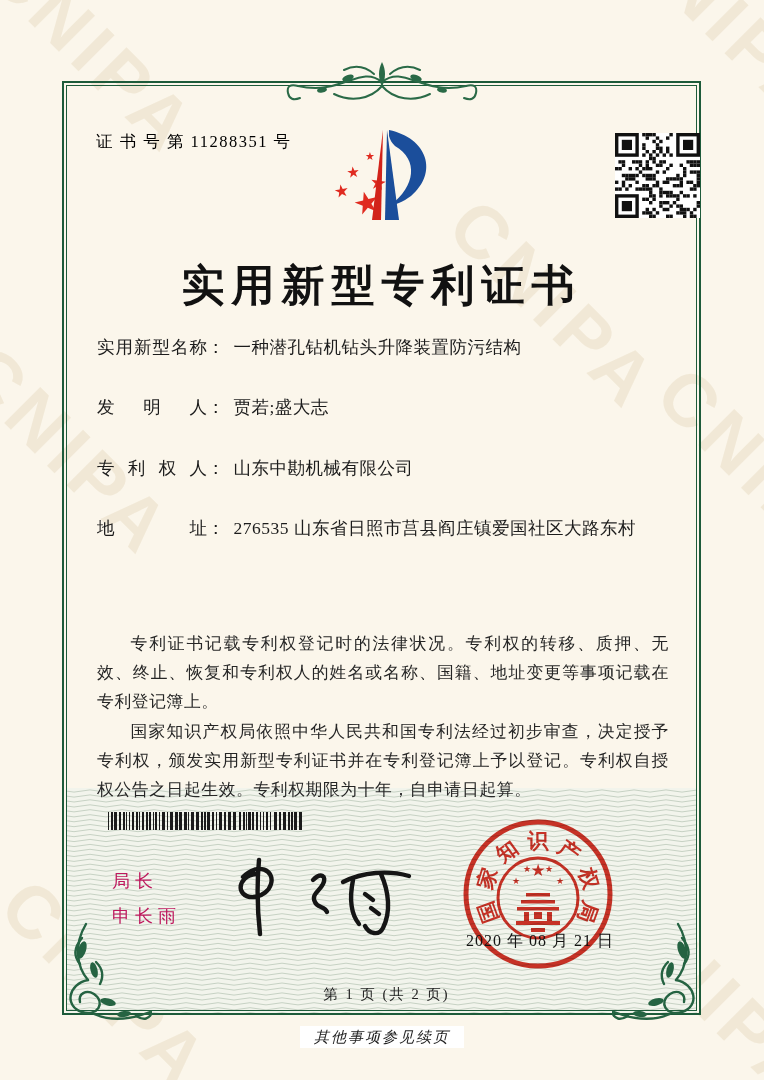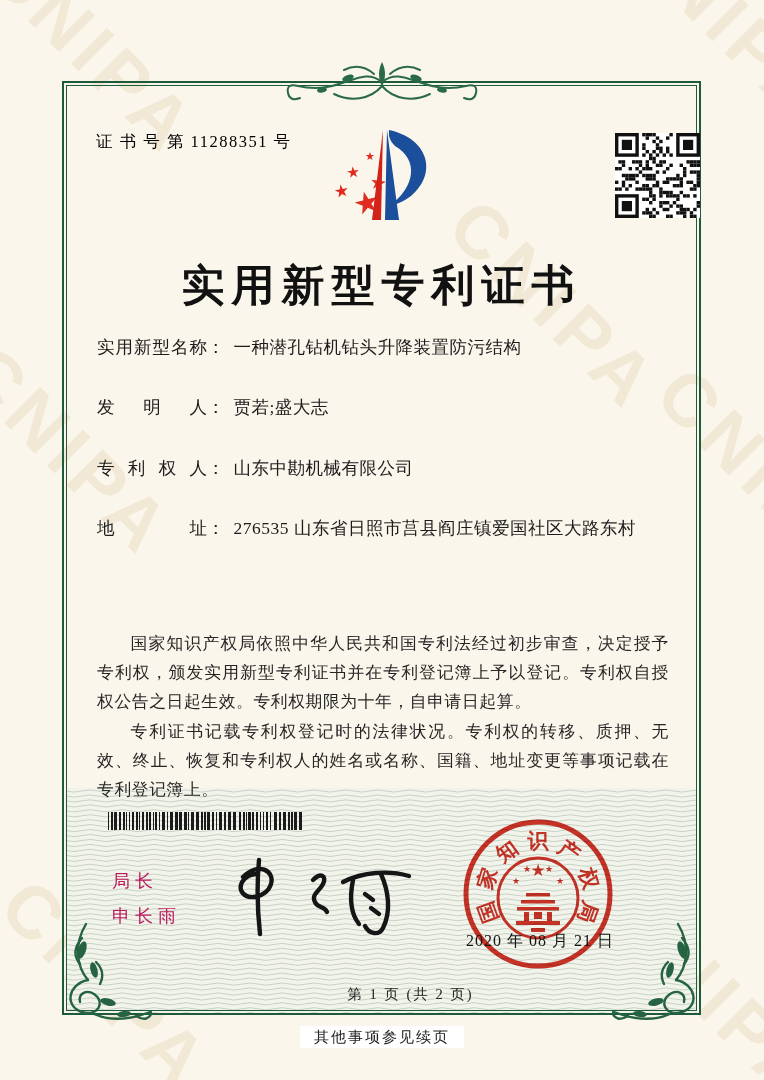--- a/index.html
+++ b/index.html
@@ -52,23 +52,23 @@
   
   #sealbox{position:absolute;left:458px;top:814px;width:160px;height:160px;z-index:5;
            mix-blend-mode:multiply;opacity:.94;}
   #sealbox svg{position:absolute;inset:0;}
   .seal-char{position:absolute;left:50%;top:50%;width:26px;height:26px;margin:-13px 0 0 -13px;
              text-align:center;font-size:21px;font-weight:bold;color:#D0271B;line-height:26px;
              transform:translate(0,0) rotate(var(--a)) translateY(-53px);}
   #sealdate{position:absolute;left:460px;top:931px;width:160px;text-align:center;font-size:16px;
             color:#141414;letter-spacing:1px;z-index:6;}
 
-  #pageinfo{position:absolute;left:74px;top:985px;width:673px;text-align:center;font-size:14.5px;
+  #pageinfo{position:absolute;left:50px;top:985px;width:673px;text-align:center;font-size:14.5px;
             color:#222;letter-spacing:2px;z-index:4;}
-  #contnote{position:absolute;left:0;top:1028px;width:764px;text-align:center;z-index:4;}
+  #contnote{position:absolute;left:0;top:1028px;width:764px;text-align:center;z-index:4;font-style:italic;}
   #contnote span{background:#ffffff;padding:3px 14px;font-size:15px;letter-spacing:2px;color:#222;}
 </style>
 </head>
 <body>
 
 <div id="cert">
 
   <div class="wm" style="left:-38px;top:6px">CNIPA</div>
   <div class="wm" style="left:596px;top:-24px">CNIPA</div>
   <div class="wm" style="left:424px;top:262px">CNIPA</div>
@@ -398,22 +398,22 @@
     </div>
     <div class="frow">
       <span class="flabel">专利权人</span>：<span class="fvalue">山东中勘机械有限公司</span>
     </div>
     <div class="frow">
       <span class="flabel">地址</span>：<span class="fvalue">276535 山东省日照市莒县阎庄镇爱国社区大路东村</span>
     </div>
   </div>
 
   <div id="paras">
+    <p>专利证书记载专利权登记时的法律状况。专利权的转移、质押、无效、终止、恢复和专利权人的姓名或名称、国籍、地址变更等事项记载在专利登记簿上。</p>
     <p>国家知识产权局依照中华人民共和国专利法经过初步审查，决定授予专利权，颁发实用新型专利证书并在专利登记簿上予以登记。专利权自授权公告之日起生效。专利权期限为十年，自申请日起算。</p>
-    <p>专利证书记载专利权登记时的法律状况。专利权的转移、质押、无效、终止、恢复和专利权人的姓名或名称、国籍、地址变更等事项记载在专利登记簿上。</p>
   </div>
 
   <svg id="barcode" viewBox="0 0 198 18" preserveAspectRatio="none">
       <rect x="0" y="0" width="1" height="18" fill="#1B1B1B"></rect>
       <rect x="3" y="0" width="2" height="18" fill="#1B1B1B"></rect>
       <rect x="6" y="0" width="3" height="18" fill="#1B1B1B"></rect>
       <rect x="11" y="0" width="2" height="18" fill="#1B1B1B"></rect>
       <rect x="15" y="0" width="2" height="18" fill="#1B1B1B"></rect>
       <rect x="18" y="0" width="1" height="18" fill="#1B1B1B"></rect>
       <rect x="21" y="0" width="1" height="18" fill="#1B1B1B"></rect>

